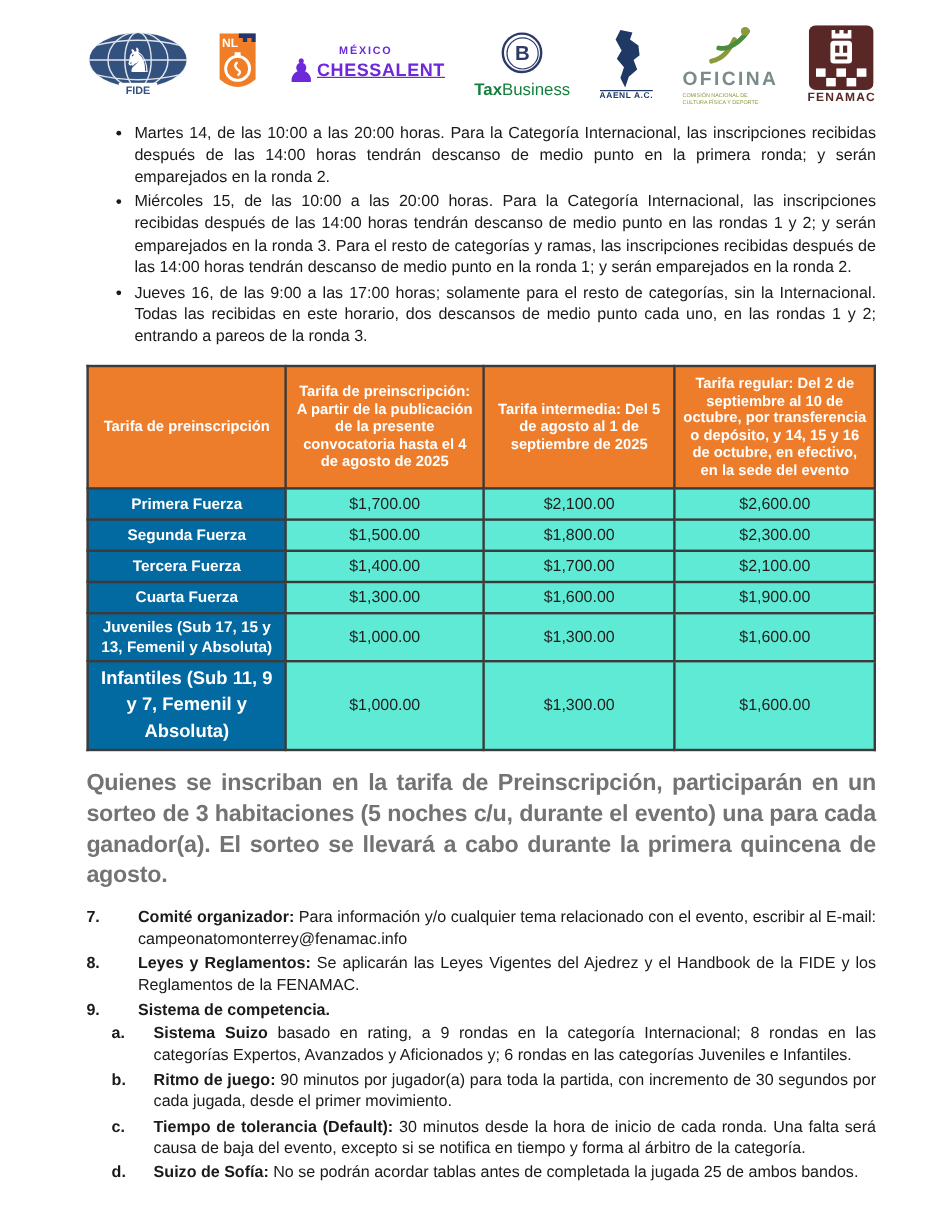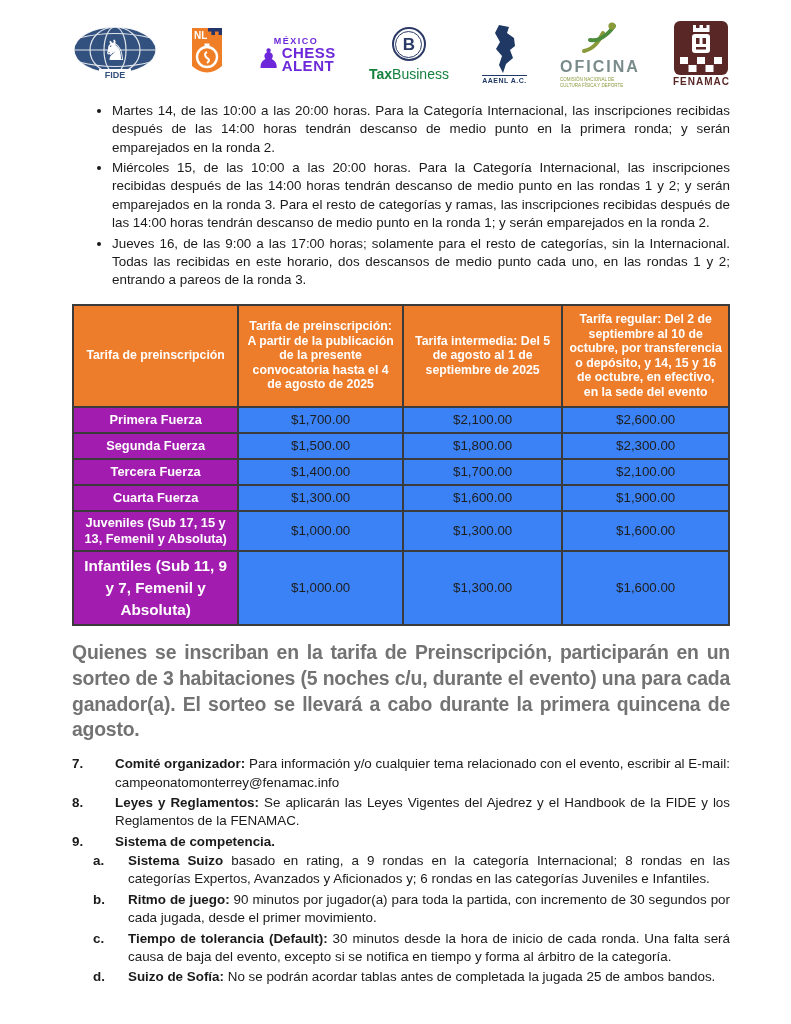--- a/index.html
+++ b/index.html
@@ -14,21 +14,21 @@
   .logos{display:flex;align-items:center;justify-content:space-between;height:80px;margin-bottom:6px;}
   .logo{display:flex;flex-direction:column;align-items:center;justify-content:center;line-height:1;}
   .fide-label{font-size:9px;font-weight:bold;fill:#33517E;}
   .monterrey-label{font-size:12px;font-weight:bold;color:#7a7a7a;letter-spacing:1.5px;margin-top:2px;}
   .monterrey-sub{font-size:5px;color:#9a9a9a;letter-spacing:2px;margin-top:1px;}
   .monterrey-cap{font-size:4.5px;color:#b5b5b5;letter-spacing:.5px;margin-top:1px;}
   .ct{color:#6d28d9;text-align:left;}
   .ct-l1{font-size:9px;font-weight:800;letter-spacing:1.5px;}
   .ct-row{display:flex;align-items:center;}
   .ct-pawn{font-size:27px;line-height:24px;margin-right:1px;}
-  .ct-stack{display:flex;flex-direction:column;}
+  .ct-stack{display:flex;flex-direction:row;text-decoration:underline;}
   .ct-big{font-size:15px;font-weight:800;letter-spacing:.5px;line-height:13px;}
   .tb{display:flex;align-items:center;gap:6px;}
   .tb-circle{width:34px;height:34px;border:2.5px solid #2B3A67;border-radius:50%;
     display:flex;align-items:center;justify-content:center;position:relative;box-sizing:border-box;}
   .tb-circle::after{content:"";position:absolute;inset:1.5px;border:1.5px solid #2B3A67;border-radius:50%;}
   .tb-b{font-size:17px;font-weight:bold;color:#2B3A67;}
   .tb-text{font-size:14px;color:#15803d;}
   .tb-text .bold{font-weight:bold;}
   .aaenl{display:flex;flex-direction:column;align-items:center;}
   .aaenl-label{font-size:7px;color:#1F3864;letter-spacing:.5px;border-top:1px solid #1F3864;padding-top:1px;margin-top:1px;font-weight:bold;}
@@ -42,24 +42,24 @@
   .bullets{margin:8px 0 14px 0;padding-left:40px;}
   .bullets li{font-size:13.4px;line-height:1.37;text-align:justify;margin-bottom:2px;}
 
   
   table{width:100%;border-collapse:collapse;table-layout:fixed;margin-top:4px;}
   th,td{border:2px solid #3b3b3b;box-sizing:border-box;}
   thead th{
     background:#EE7D2B;color:#ffffff;font-weight:bold;font-size:12.3px;line-height:1.18;
     text-align:center;vertical-align:middle;padding:4px 5px;height:102px;
   }
-  tbody th.cat{background:#a21caf;color:#ffffff;font-weight:bold;font-size:12.8px;line-height:1.25;
+  tbody th.cat{background:#0369a1;color:#ffffff;font-weight:bold;font-size:12.8px;line-height:1.25;
     text-align:center;vertical-align:middle;padding:3px 6px;}
   tbody th.cat.large{font-size:15.3px;line-height:1.45;}
-  tbody td{font-size:13.3px;text-align:center;vertical-align:middle;padding:3px 6px;color:#1e1e1e;background:#3b82f6;}
+  tbody td{font-size:13.3px;text-align:center;vertical-align:middle;padding:3px 6px;color:#1e1e1e;background:#5eead4;}
   tr.r{height:26px;} tr.r5{height:38px;} tr.r6{height:47px;}
 
   
   .raffle{font-weight:bold;font-size:19.4px;line-height:1.33;text-align:justify;
     color:#737373;margin:14px 0 12px 0;letter-spacing:-.2px;}
 
   
   .mainlist{margin:0;}
   .mi{display:grid;grid-template-columns:43px 1fr;font-size:13.4px;line-height:1.37;margin-bottom:2px;}
   .mi .num{font-weight:bold;}

